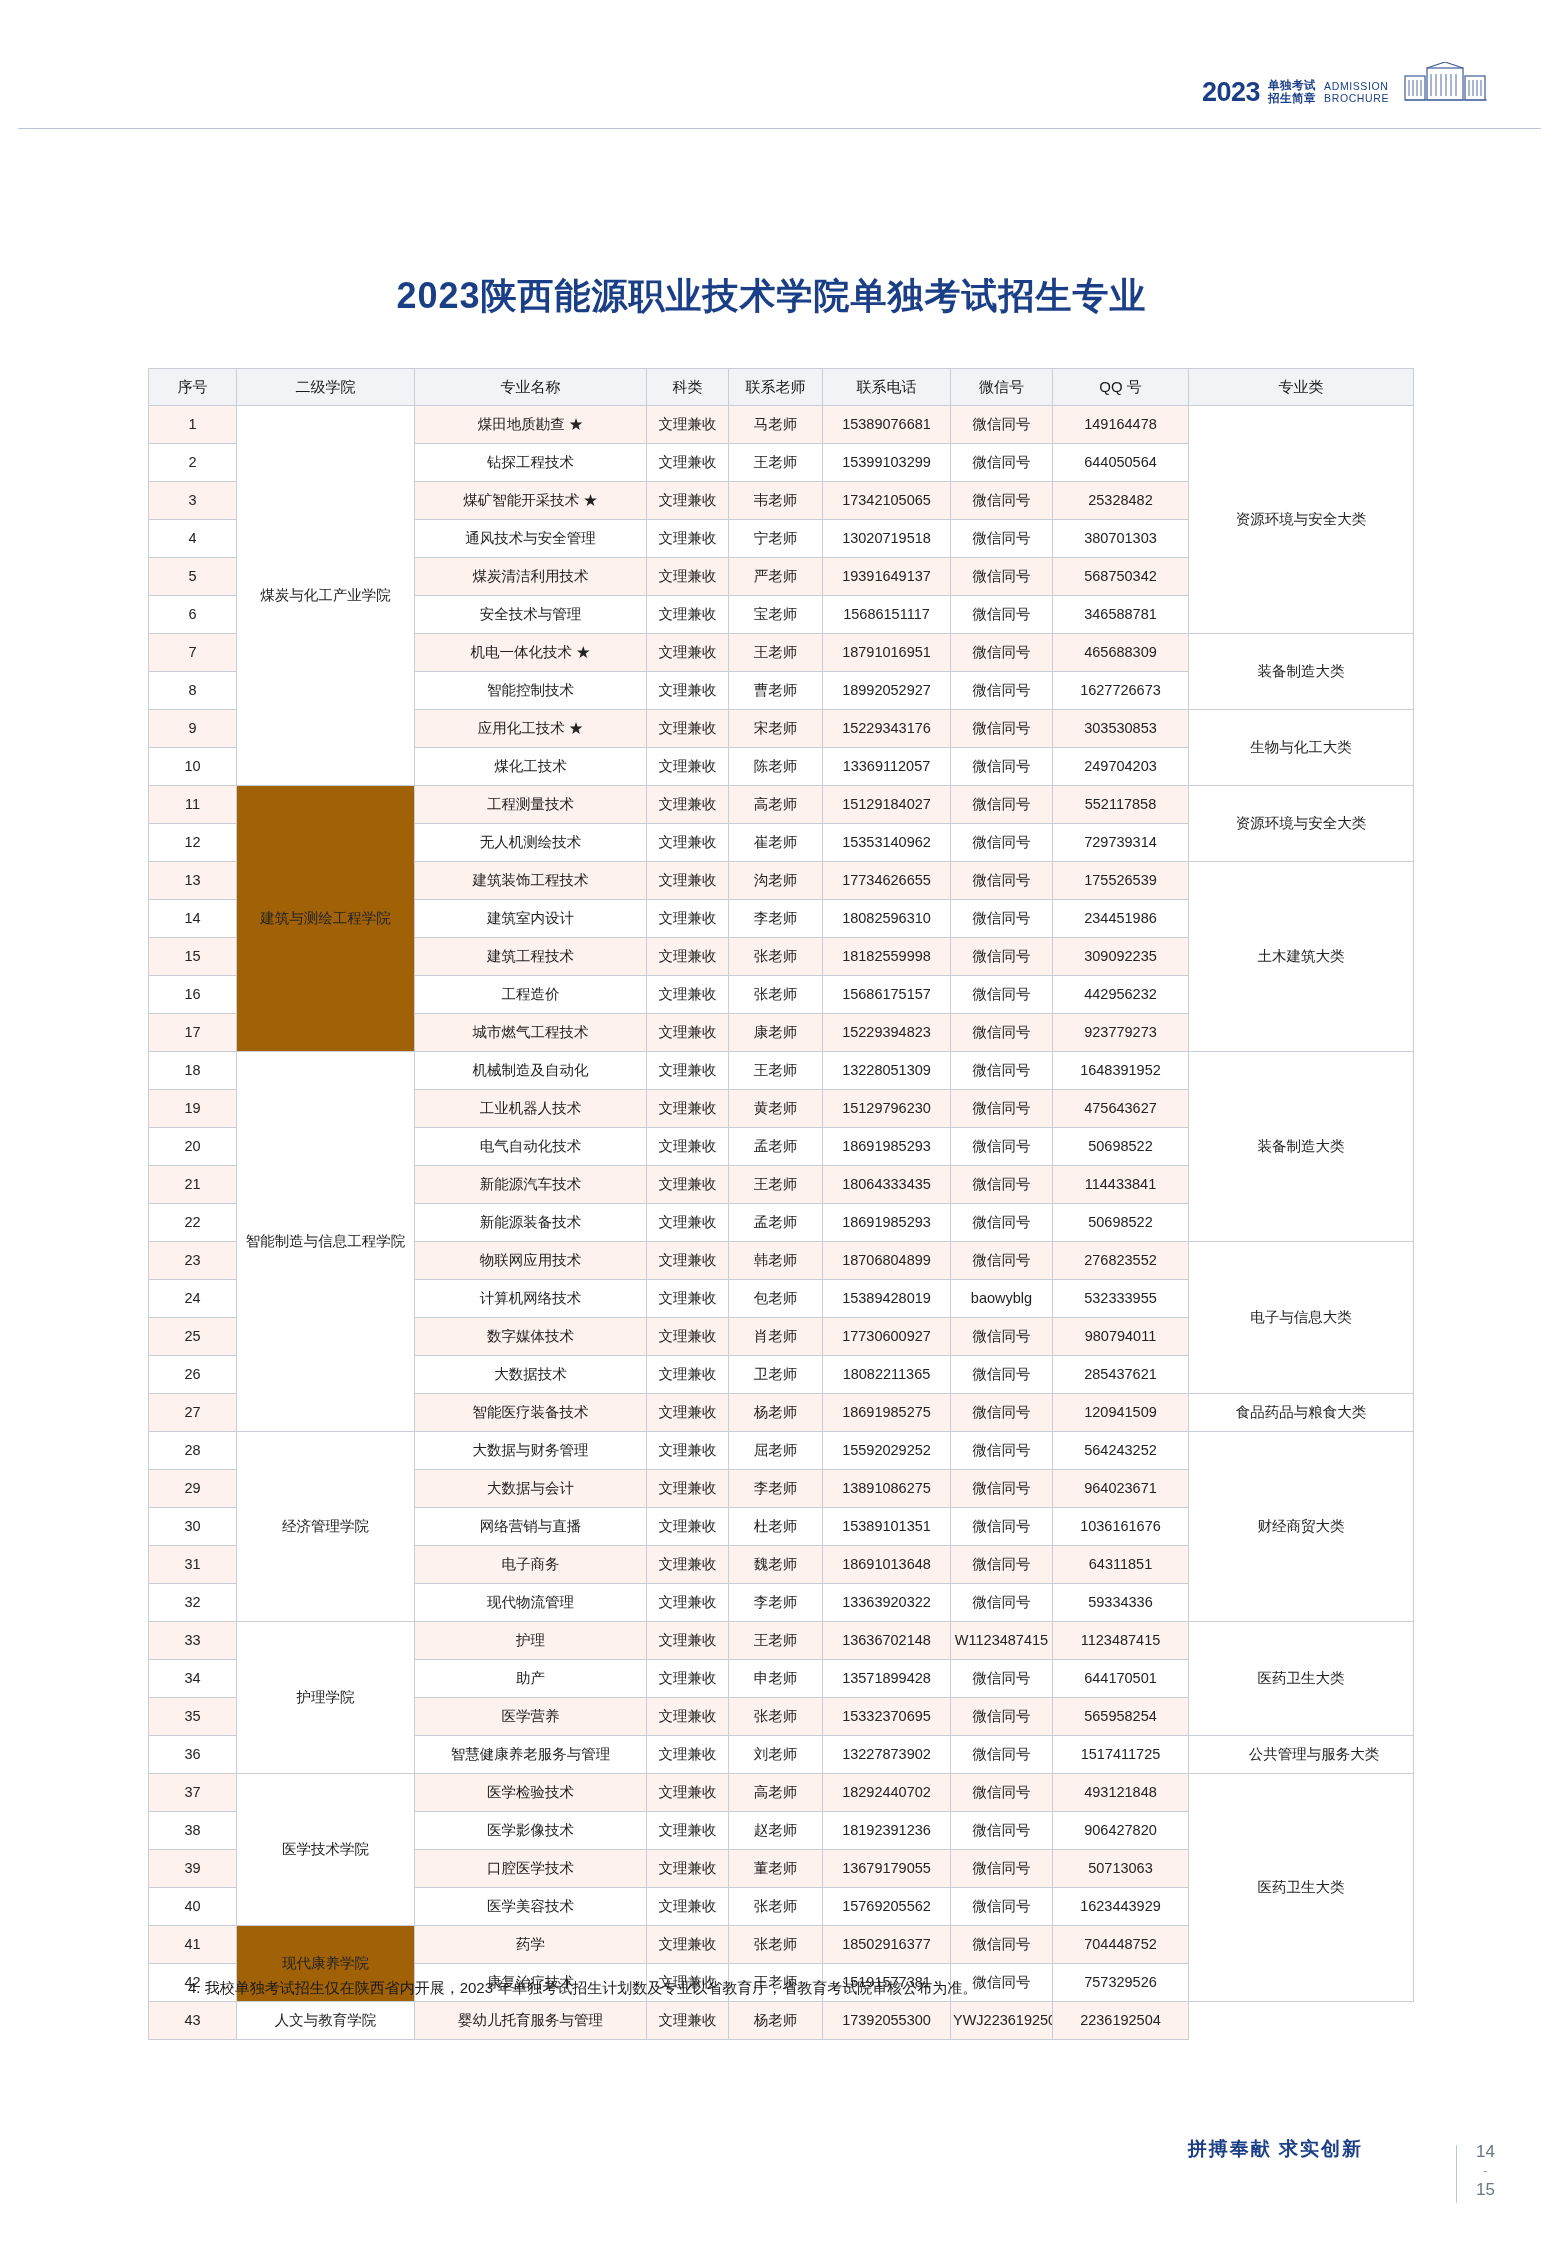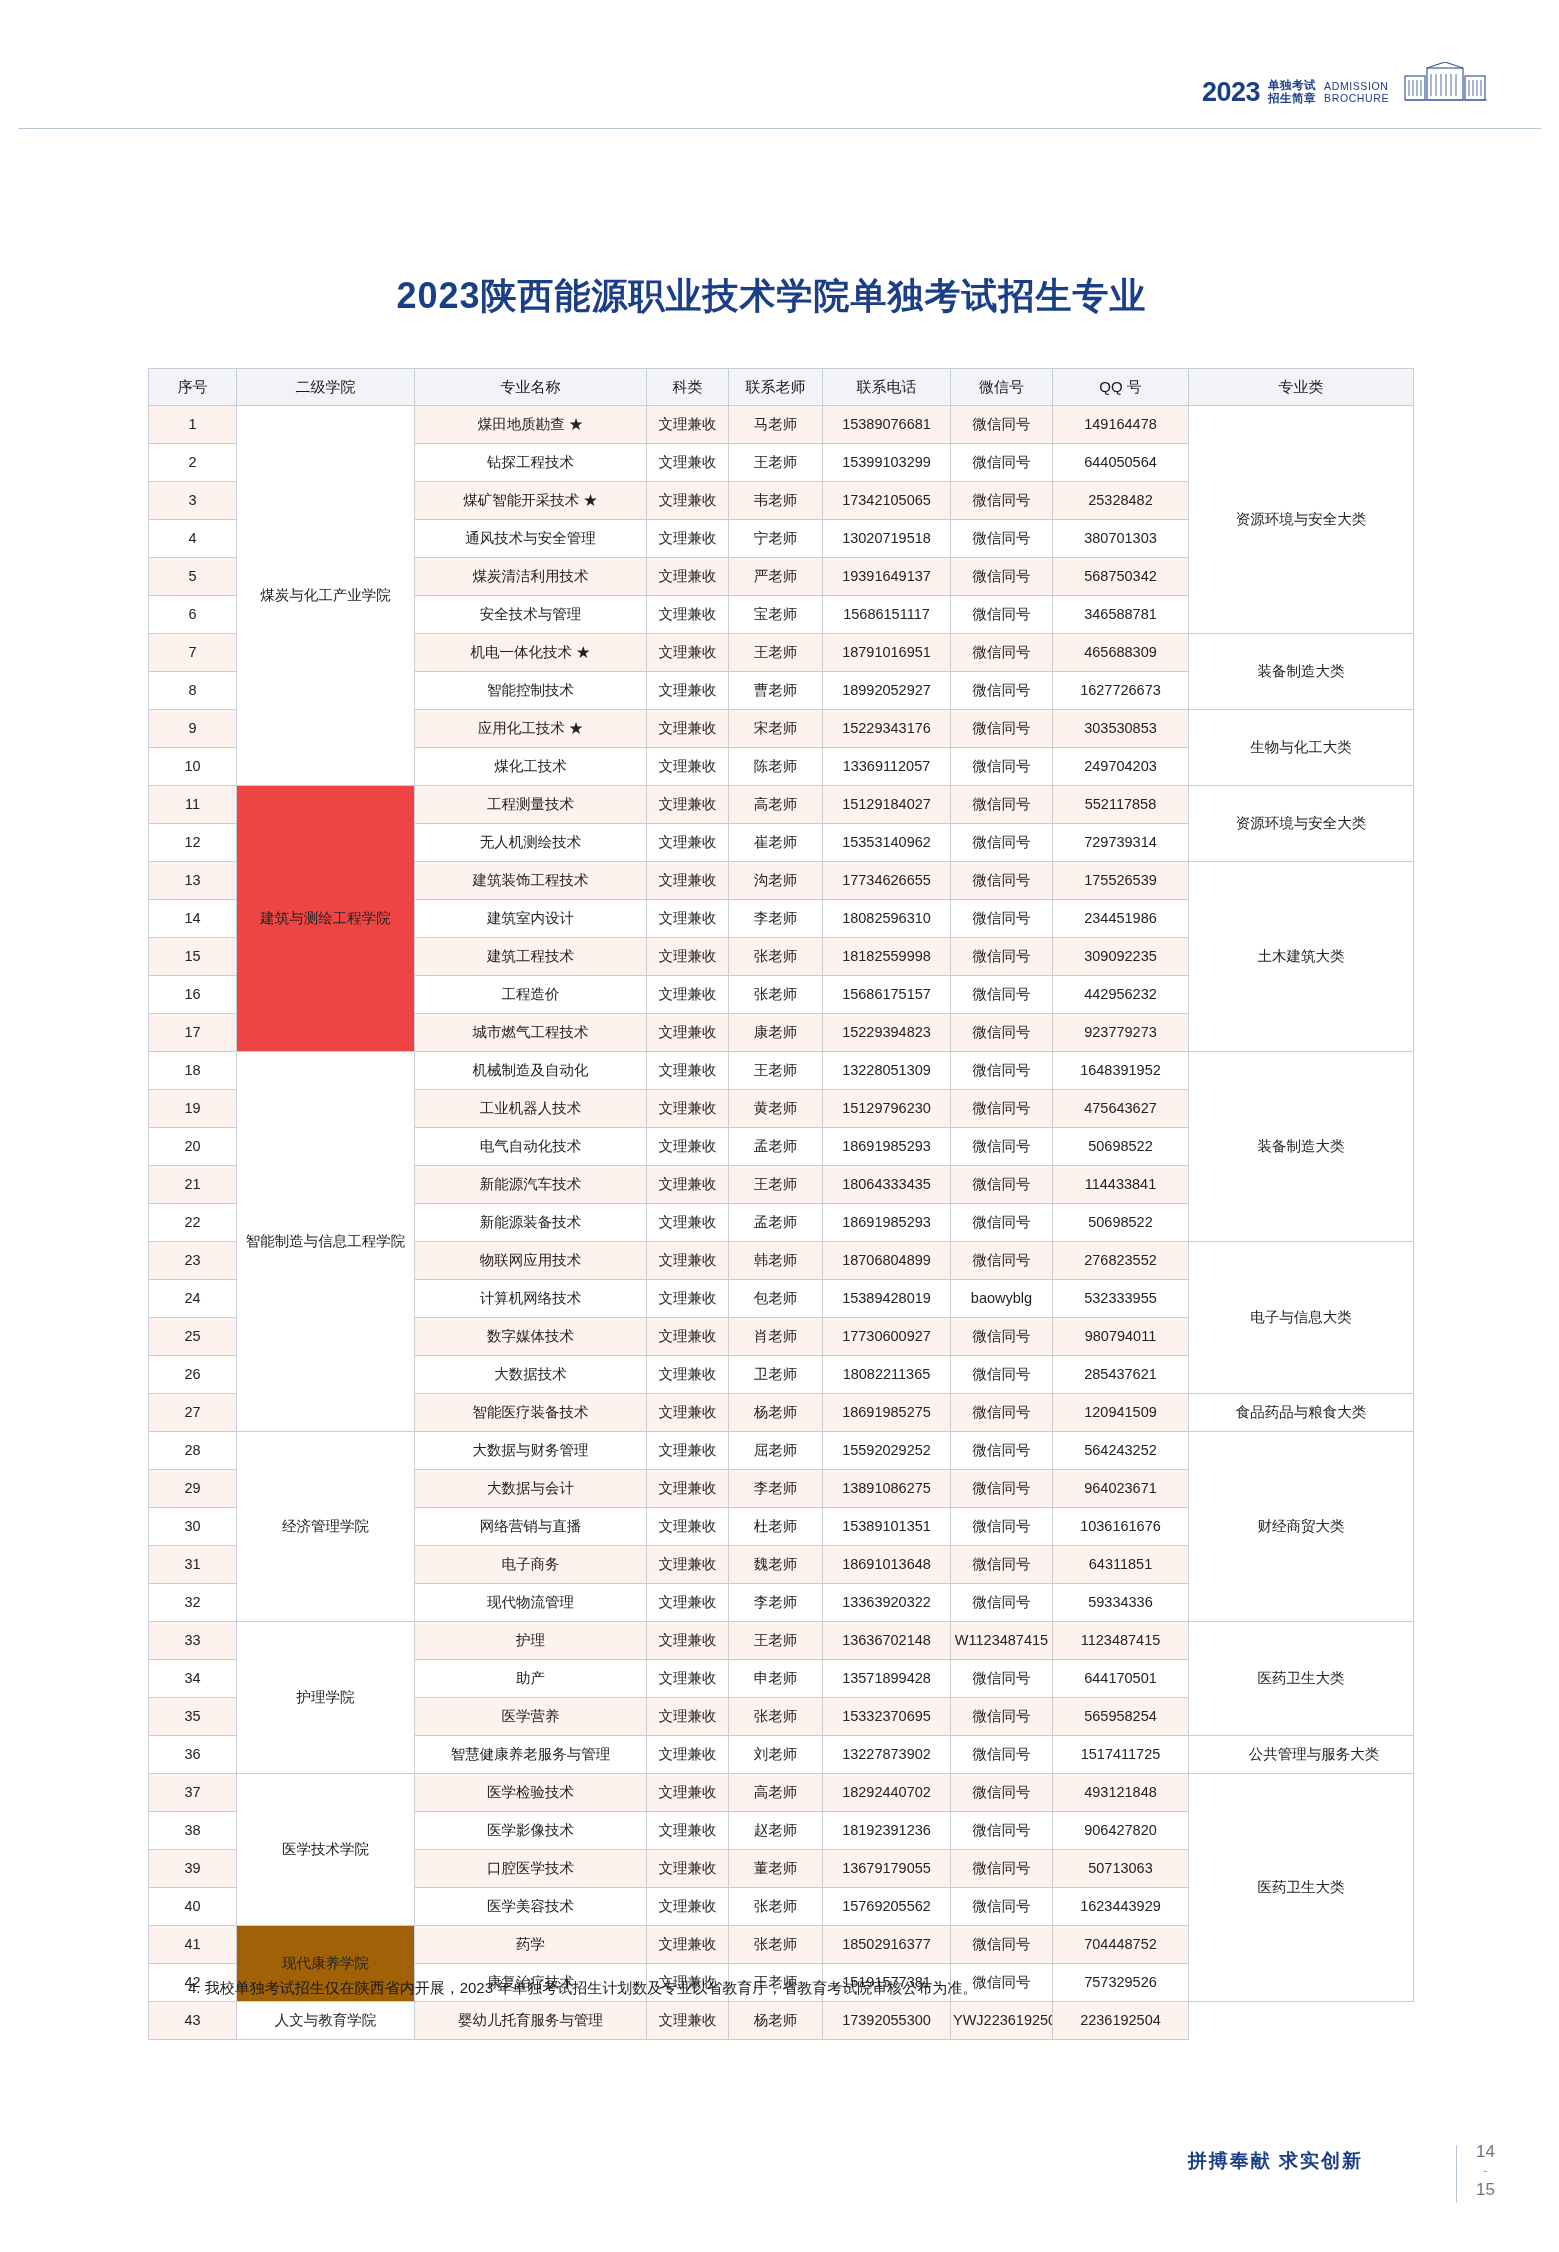--- a/index.html
+++ b/index.html
@@ -151,21 +151,21 @@
     font-size: 15px;
     color: #1a1a1a;
     line-height: 1.75;
   }
   .notes div { white-space: nowrap; }
   .notes .indent { padding-left: 38px; }
   
   .footer-slogan {
     position: absolute;
     right: 196px;
-    bottom: 78px;
+    bottom: 90px;
     font-size: 19px;
     font-weight: bold;
     color: #1b3f86;
     letter-spacing: 2px;
   }
   .page-num {
     position: absolute;
     right: 64px;
     bottom: 52px;
     text-align: center;
@@ -346,21 +346,21 @@
             <td>10</td>
             <td>煤化工技术</td>
             <td>文理兼收</td>
             <td>陈老师</td>
             <td>13369112057</td>
             <td>微信同号</td>
             <td>249704203</td>
           </tr>
           <tr class="odd">
             <td>11</td>
-            <td class="col wrap2 tint" rowspan="7" style="background: #ef4444;">建筑与测绘工程学院</td>
+            <td class="col wrap2 tint" rowspan="7" style="background: #a16207;">建筑与测绘工程学院</td>
             <td>工程测量技术</td>
             <td>文理兼收</td>
             <td>高老师</td>
             <td>15129184027</td>
             <td>微信同号</td>
             <td>552117858</td>
             <td class="grp wrap2" rowspan="2" style="background: rgb(255, 255, 255);">资源环境与安全大类</td>
           </tr>
           <tr class="even">
             <td>12</td>

